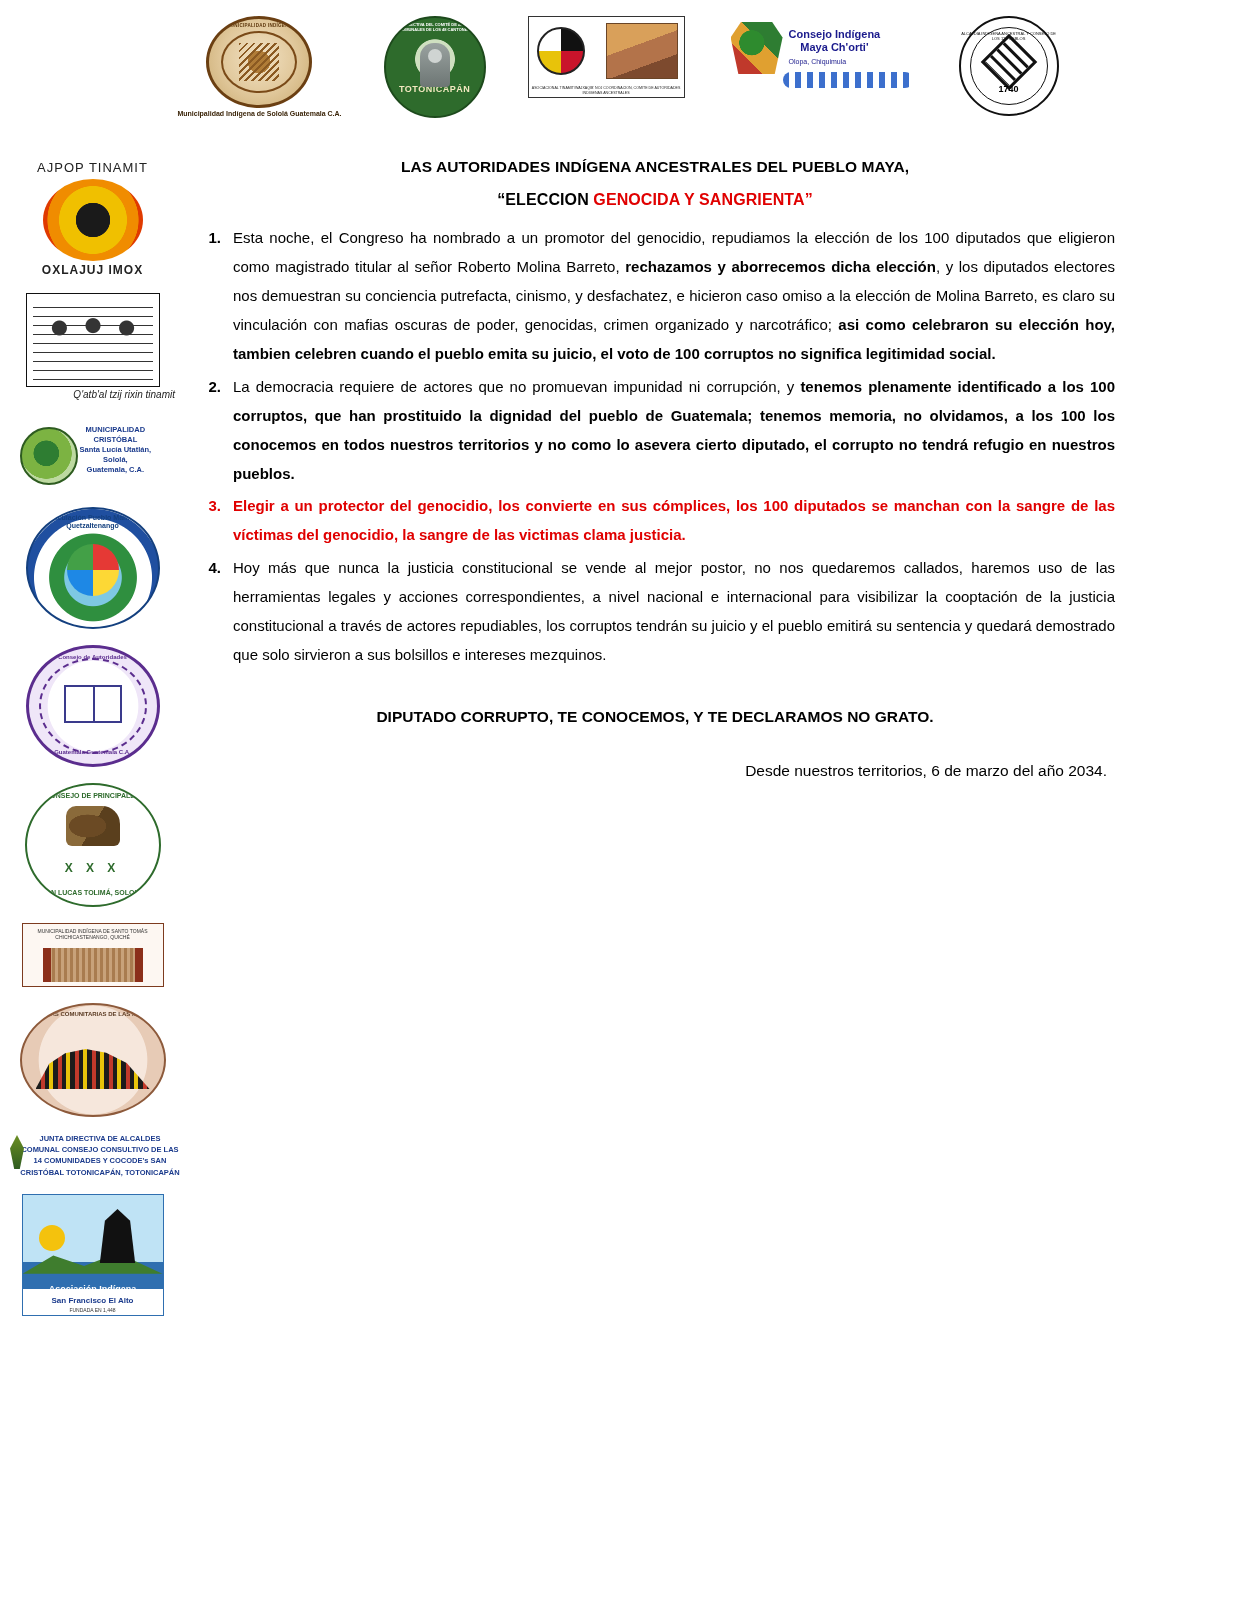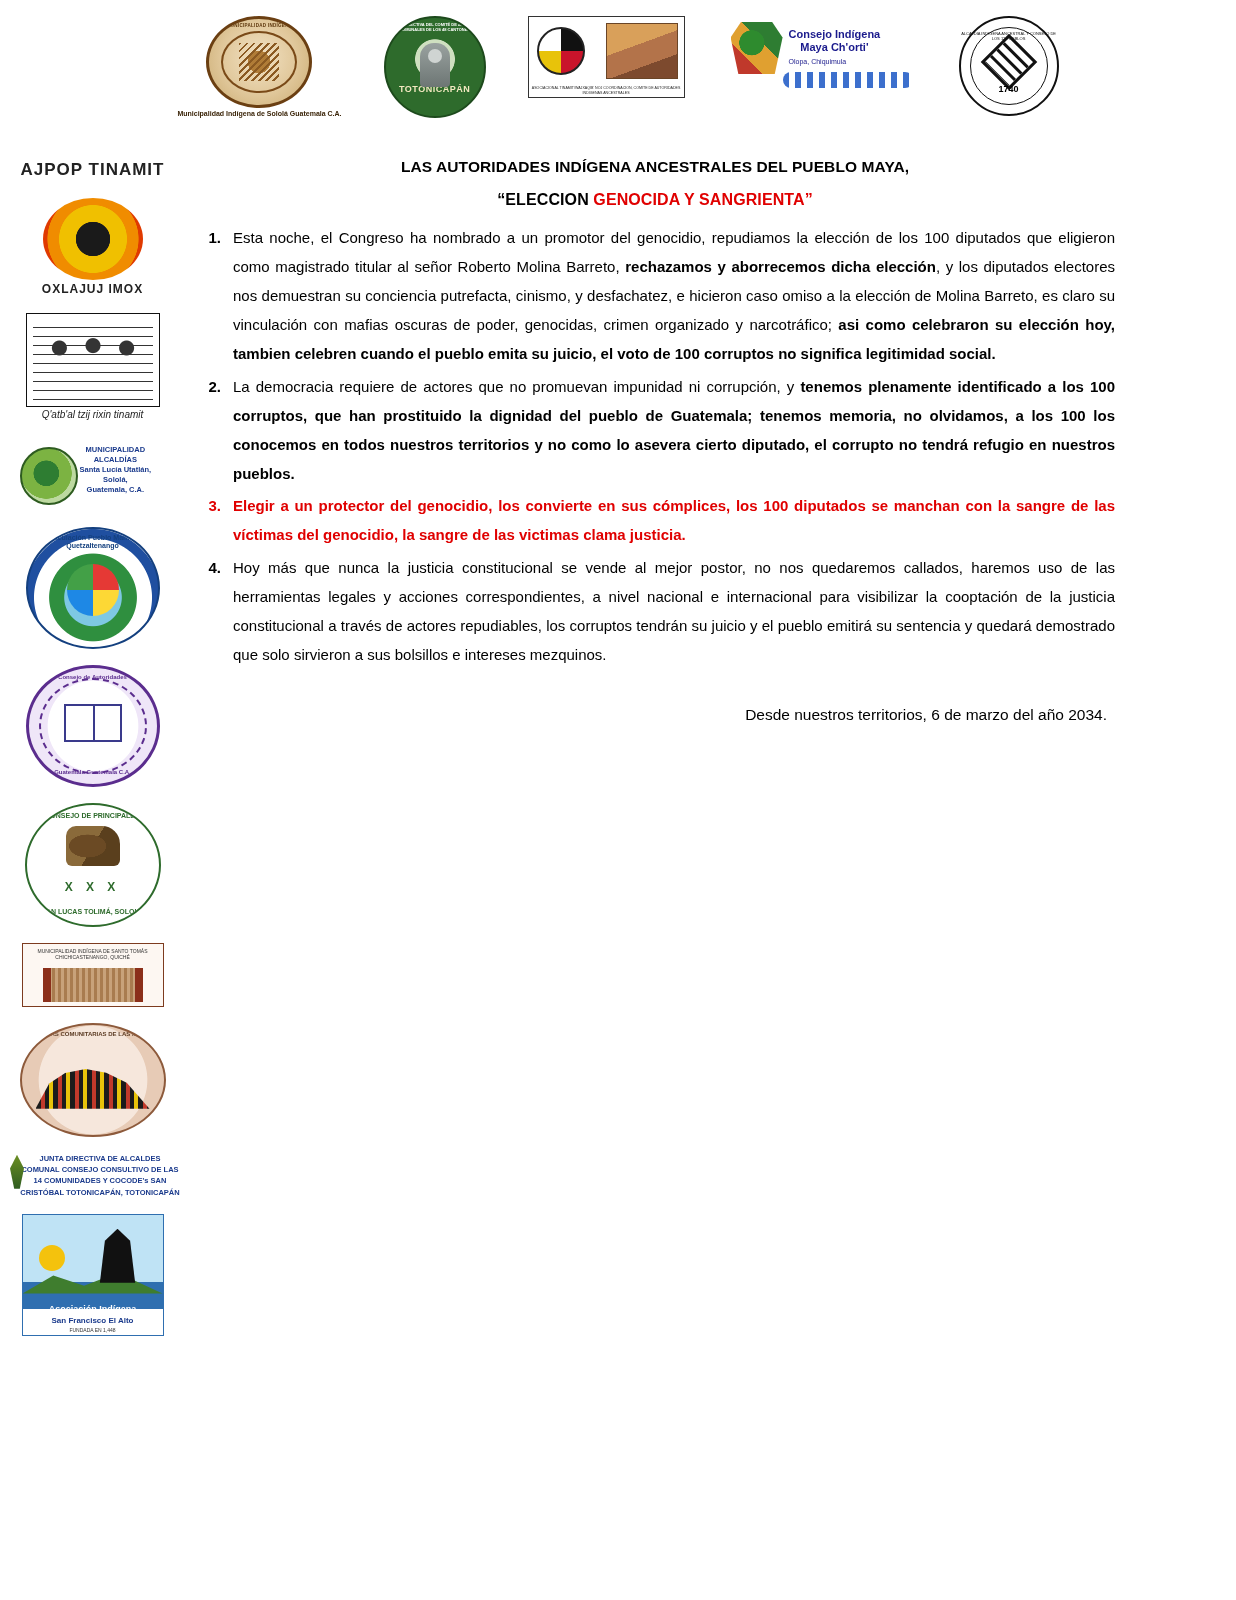--- a/index.html
+++ b/index.html
@@ -206,21 +206,21 @@
     width: 165px;
   }
   .left-logo {
     margin-bottom: 16px;
     text-align: center;
     font-size: 7px;
     line-height: 1.2;
     color: #222;
   }
 
-  .l1-title { font-size: 17px; font-weight: bold; letter-spacing: 1px; margin-bottom: 18px;}
+  .l1-title { font-size: 13px; font-weight: normal; letter-spacing: 1px; margin-bottom: 3px;}
   .l1-sun {
     width: 100px; height: 82px; margin: 0 auto;
     border-radius: 50%;
     background:
       radial-gradient(circle at 50% 50%, #2b2b2b 0 26%, #f0c000 27% 52%, #f08c00 53% 70%, #e03a00 71% 100%);
     position: relative;
   }
   .l1-sun::after {
     content:"";
     position:absolute; left:50%; top:50%; transform:translate(-50%,-50%);
@@ -237,21 +237,21 @@
   .l2-box::before {
     content:"";
     position:absolute; inset:6px;
     background:
       radial-gradient(circle at 22% 35%, #111 0 7px, transparent 8px),
       radial-gradient(circle at 50% 32%, #111 0 7px, transparent 8px),
       radial-gradient(circle at 78% 35%, #111 0 7px, transparent 8px),
       repeating-linear-gradient(0deg, #111 0 1px, transparent 1px 9px);
     opacity: .85;
   }
-  .l2-cap { font-size: 10px; font-style: italic; margin-top: 2px; }
+  .l2-cap { font-size: 10px; font-style: italic; margin-top: 2px; text-align: right; }
 
   .l3-wrap { width: 150px; margin: 0 auto; position: relative; height: 74px;}
   .l3-glyph {
     position: absolute; left: 2px; top: 10px;
     width: 54px; height: 54px;
     border-radius: 50%;
     background:
       radial-gradient(circle at 45% 45%, #2e7d32 0 30%, #7cb342 31% 60%, #bdd9a0 61% 100%);
     border: 2px solid #2e5c20;
   }
@@ -525,21 +525,21 @@
   <div class="left-logo">
     <div class="l2-box"></div>
     <div class="l2-cap">Q'atb'al tzij rixin tinamit</div>
   </div>
 
   <div class="left-logo">
     <div class="l3-wrap">
       <div class="l3-glyph"></div>
       <div class="l3-text">
         <span>MUNICIPALIDAD</span><br>
-        <span>ALCALDÍAS</span><br>
+        <span>CRISTÓBAL</span><br>
         <span>Santa Lucía Utatlán,</span><br>
         <span>Sololá,</span><br>
         <span>Guatemala, C.A.</span>
       </div>
     </div>
   </div>
 
   <div class="left-logo">
     <div class="l4-circ">
       <div class="ring">
@@ -614,15 +614,16 @@
     <li>
       <div class="num red-num">3.</div>
       <div class="para red-para"><b>Elegir a un protector del genocidio, los convierte en sus cómplices, los 100 diputados se manchan con la sangre de las víctimas del genocidio, la sangre de las victimas clama justicia.</b></div>
     </li>
     <li>
       <div class="num">4.</div>
       <div class="para"><span>Hoy más que nunca la justicia constitucional se vende al mejor postor, no nos quedaremos callados, haremos uso de las herramientas legales y acciones correspondientes, a nivel nacional e internacional para visibilizar la cooptación de la justicia constitucional a través de actores repudiables, los corruptos tendrán su juicio y el pueblo emitirá su sentencia y quedará demostrado que solo sirvieron a sus bolsillos e intereses mezquinos.</span></div>
     </li>
   </ol>
 
+  <div class="declaration">DIPUTADO CORRUPTO, TE CONOCEMOS, Y TE DECLARAMOS NO GRATO.</div>
   <div class="signoff">Desde nuestros territorios, 6 de marzo del año 2034.</div>
 
 </div>
 
 </body></html>

